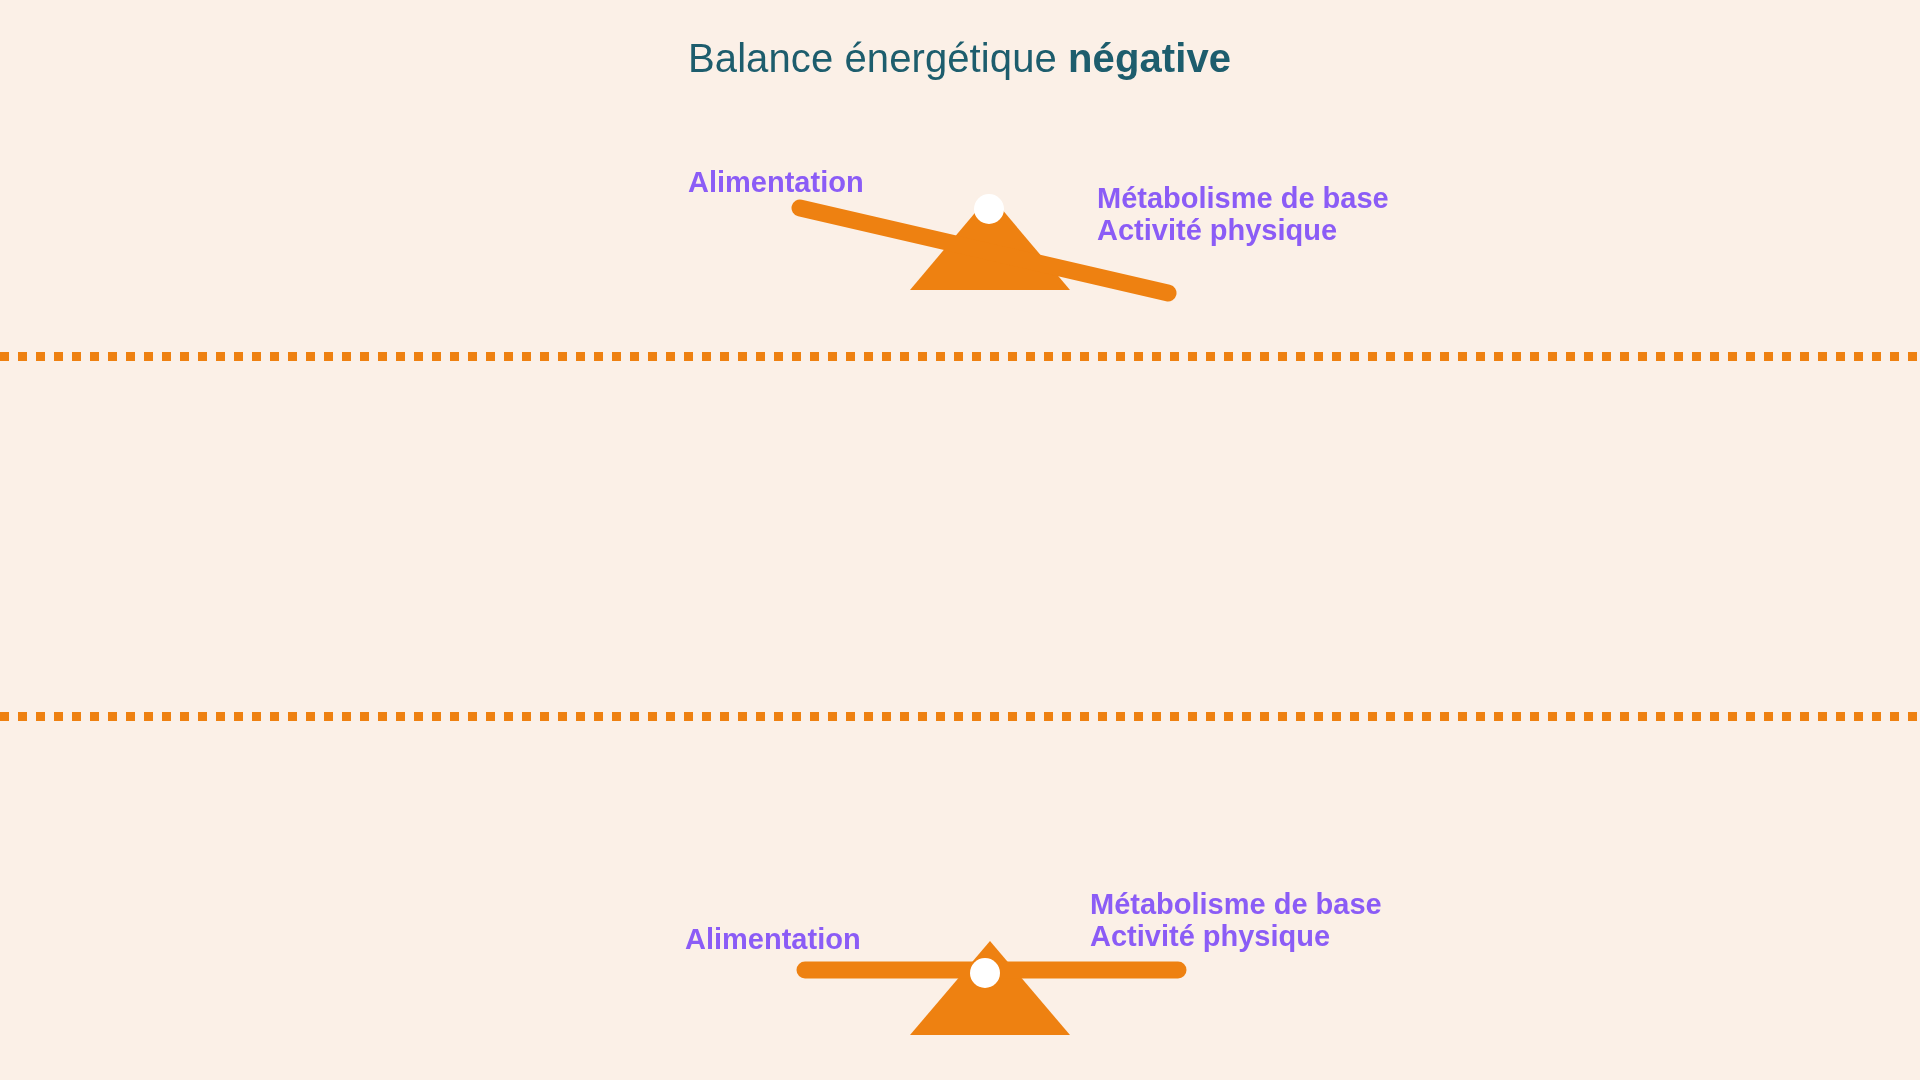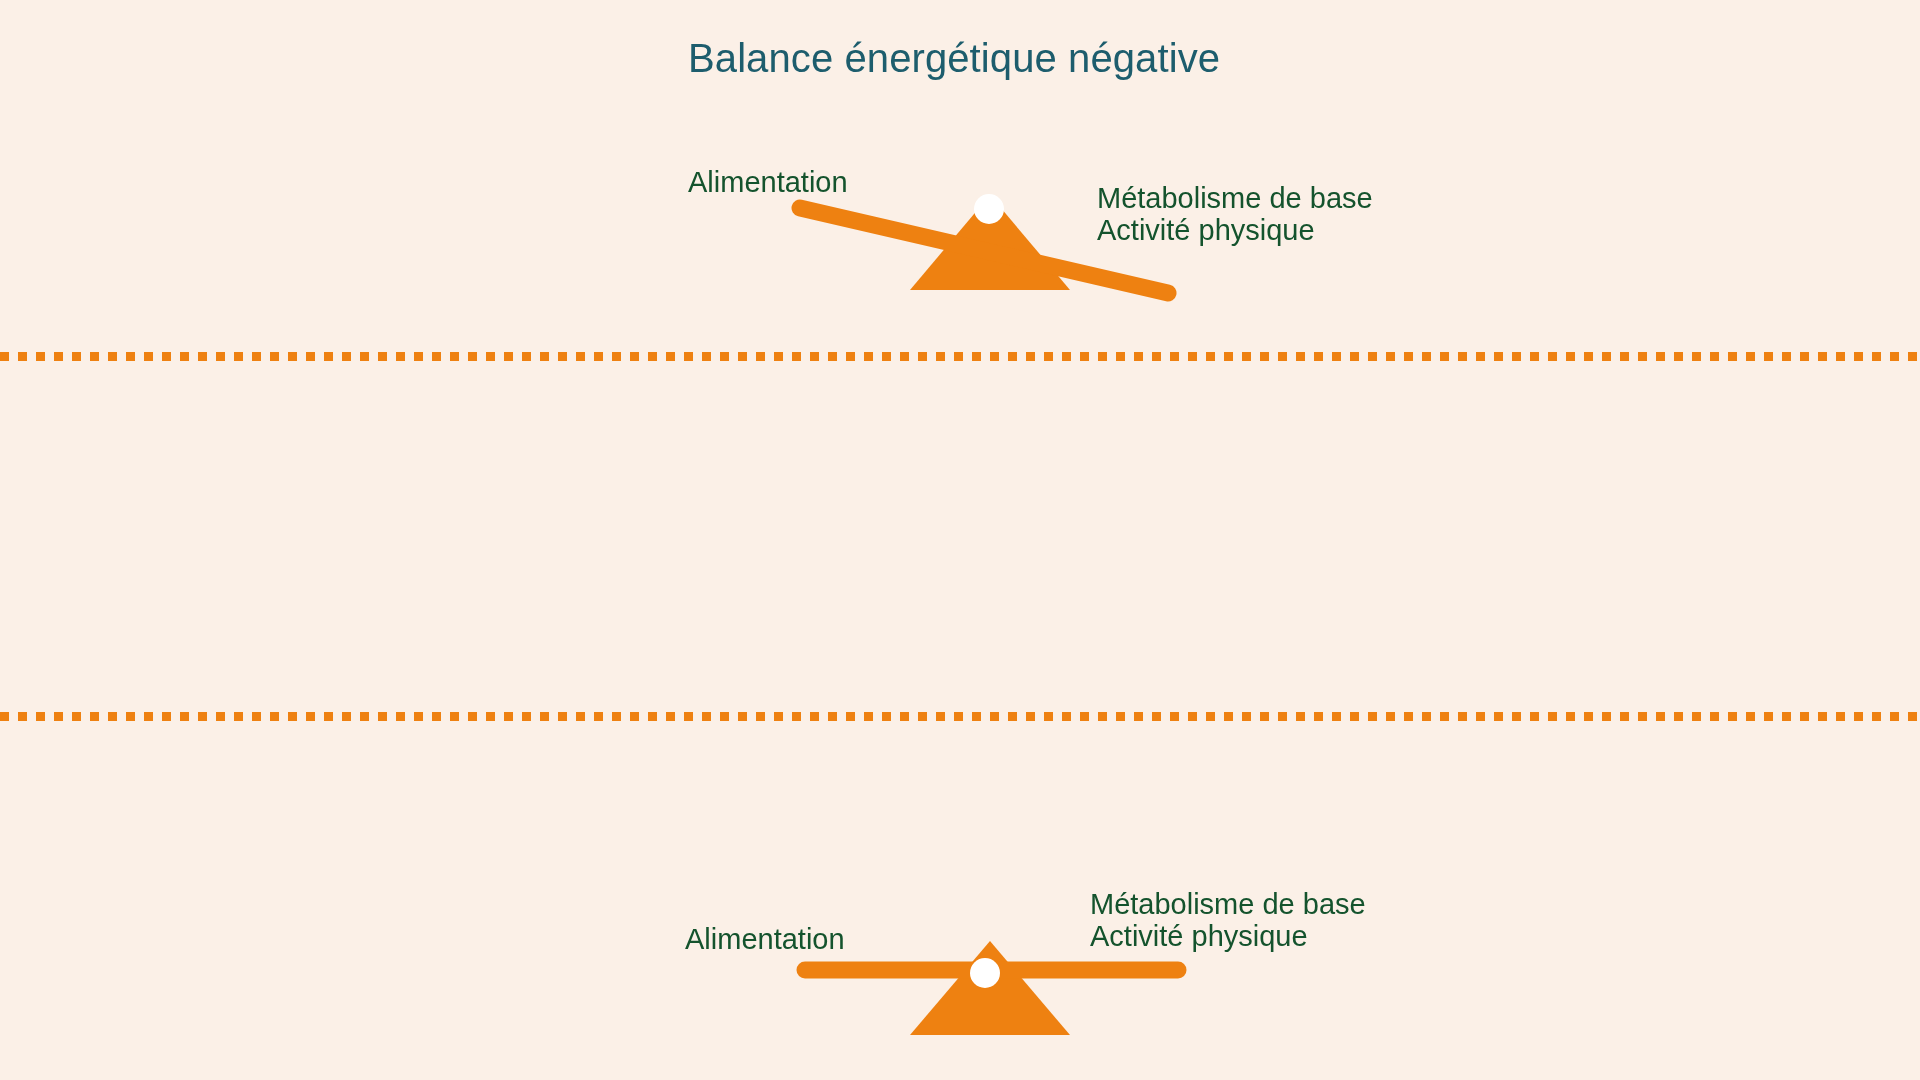--- a/index.html
+++ b/index.html
@@ -34,21 +34,21 @@
   
   .title {
     position: absolute;
     left: 688px;
     font-size: 40px;
     color: #1D5D6D;
     font-weight: 400;
     white-space: nowrap;
     letter-spacing: 0.1px;
   }
-  .title .strong { font-weight: 400; margin-top: 38px; }
+  .title .strong { font-weight: 700; margin-top: 38px; }
 
   .title-1 { top: 36px; }
   .title-2 { top: 396px; }
 
   
   .divider {
     position: absolute;
     left: 0;
     width: 1920px;
     height: 9px;
@@ -68,23 +68,24 @@
   }
   .seesaw-1 { top: 150px; }
   .seesaw-2 { top: 505px; }
 
   .seesaw svg { display: block; }
 
   
   .lbl {
     position: absolute;
     font-size: 29px;
-    color: #14532d;
+    color: #8b5cf6;
     white-space: nowrap;
     line-height: 1.12;
+    font-weight: bold;
   }
 
   
   .lbl-1-left  { left: 688px; top: 166px; }
   .lbl-1-right { left: 1097px; top: 182px; }
 
   
   .lbl-2-left  { left: 685px; top: 565px; }
   .lbl-2-right { left: 1090px; top: 530px; }
 

